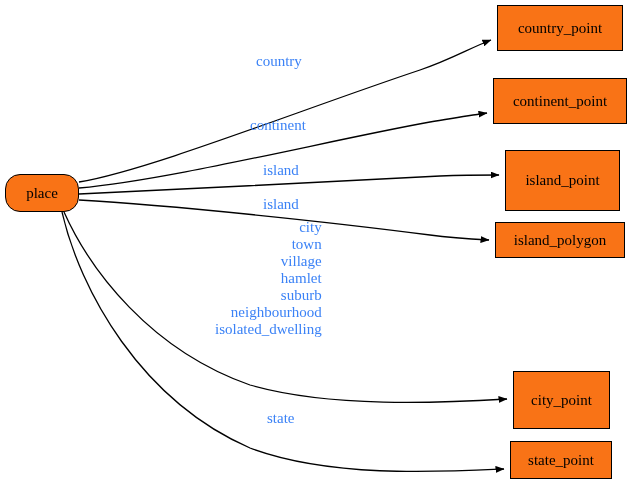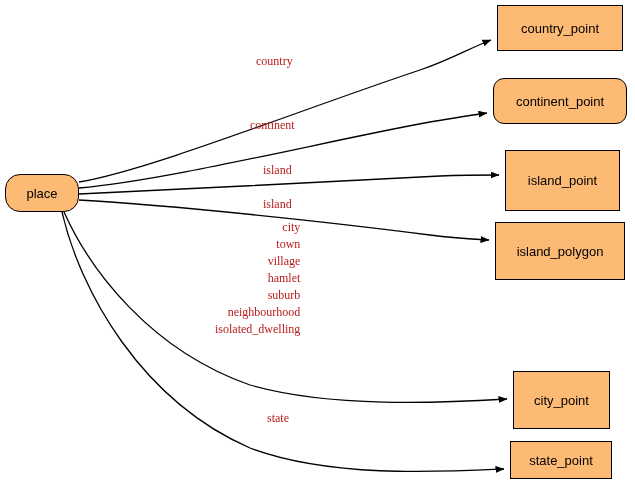--- a/index.html
+++ b/index.html
@@ -19,35 +19,35 @@
     position: absolute;
     top: 0;
     left: 0;
     width: 635px;
     height: 496px;
   }
   .node-box {
     position: absolute;
     box-sizing: border-box;
     border: 1px solid #000000;
-    background: #fdba74;
+    background: #f97316;
     display: flex;
     align-items: center;
     justify-content: center;
-    font-family: Liberation Sans, sans-serif;
-    font-size: 13px;
+    font-family: Liberation Serif, serif;
+    font-size: 15px;
     color: #000000;
     white-space: nowrap;
     line-height: 1;
   }
   .edge-label {
     position: absolute;
     font-family: "Liberation Serif", "DejaVu Serif", serif;
-    font-size: 12px;
-    color: #b91c1c;
+    font-size: 15px;
+    color: #3b82f6;
     white-space: pre;
     text-align: center;
     line-height: 17px;
     background: transparent;
   }
 </style>
 </head>
 <body>
 
 <div id="canvas">
@@ -68,27 +68,27 @@
       </g>
   </svg>
 
   <div id="nodes-layer">
       <div class="node-box" style="left: 5px; top: 174px; width: 74px; height: 38px; border-radius: 15px;">
         <span>place</span>
       </div>
       <div class="node-box" style="left: 497px; top: 5px; width: 126px; height: 46px;">
         <span>country_point</span>
       </div>
-      <div class="node-box" style="left: 493px; top: 78px; width: 134px; height: 46px; border-radius: 11px;">
+      <div class="node-box" style="left: 493px; top: 78px; width: 134px; height: 46px;">
         <span>continent_point</span>
       </div>
       <div class="node-box" style="left: 505px; top: 150px; width: 115px; height: 61px;">
         <span>island_point</span>
       </div>
-      <div class="node-box" style="left: 495px; top: 222px; width: 130px; height: 58px;">
+      <div class="node-box" style="left: 495px; top: 222px; width: 130px; height: 36px;">
         <span>island_polygon</span>
       </div>
       <div class="node-box" style="left: 513px; top: 371px; width: 97px; height: 58px;">
         <span>city_point</span>
       </div>
       <div class="node-box" style="left: 510px; top: 441px; width: 102px; height: 38px;">
         <span>state_point</span>
       </div>
     </div>
   <div id="labels-layer">

